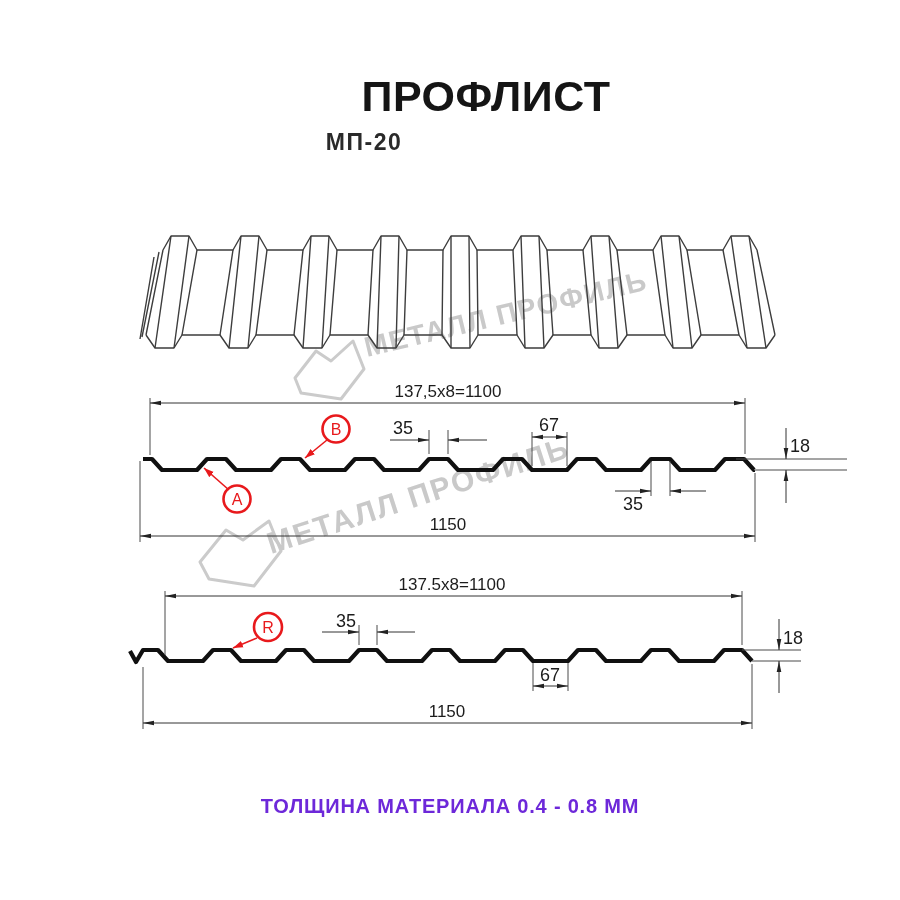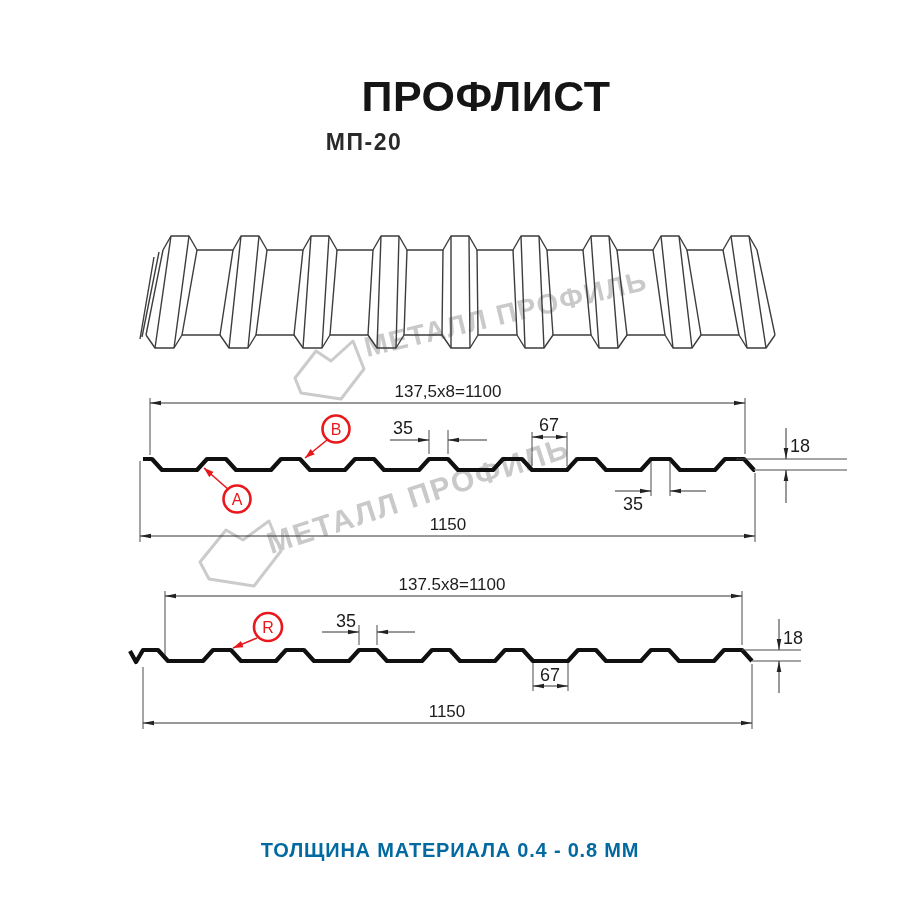--- a/index.html
+++ b/index.html
@@ -3,21 +3,21 @@
 <meta charset="utf-8">
 <style>
   html,body{margin:0;padding:0;background:#ffffff;}
   body{width:900px;height:900px;position:relative;overflow:hidden;
        font-family:"Liberation Sans", sans-serif;}
   .title{position:absolute;left:0;top:72px;width:900px;text-align:center;
          font-size:43px;font-weight:bold;letter-spacing:.5px;color:#151515;margin-left:36px;}
   .subtitle{position:absolute;left:0;top:129px;width:728px;text-align:center;
          font-size:23px;font-weight:bold;letter-spacing:1.5px;color:#2a2a2a;}
   .footer{position:absolute;left:0;top:795px;width:900px;text-align:center;
-         font-size:20px;font-weight:bold;letter-spacing:.8px;color:#0369a1;margin-top:44px;}
+         font-size:20px;font-weight:bold;letter-spacing:.8px;color:#6d28d9;}
   svg{position:absolute;left:0;top:0;}
   svg text{font-family:"Liberation Sans", sans-serif;fill:#1c1c1c;}
   .dimtxt{font-size:17px;}
   .dimtxt-s{font-size:18px;}
   .wmtxt{font-weight:bold;fill:#c9c9c9;}
   .redlbl{font-size:16px;fill:#e8191c;}
   .profile{fill:none;stroke:#101010;stroke-width:4.2;stroke-linejoin:round;}
   .sheet3d{fill:none;stroke:#3d3d3d;stroke-width:1.4;stroke-linejoin:round;}
   .dimline{stroke:#333;stroke-width:1;fill:none;}
   .extline{stroke:#4a4a4a;stroke-width:1;fill:none;}

